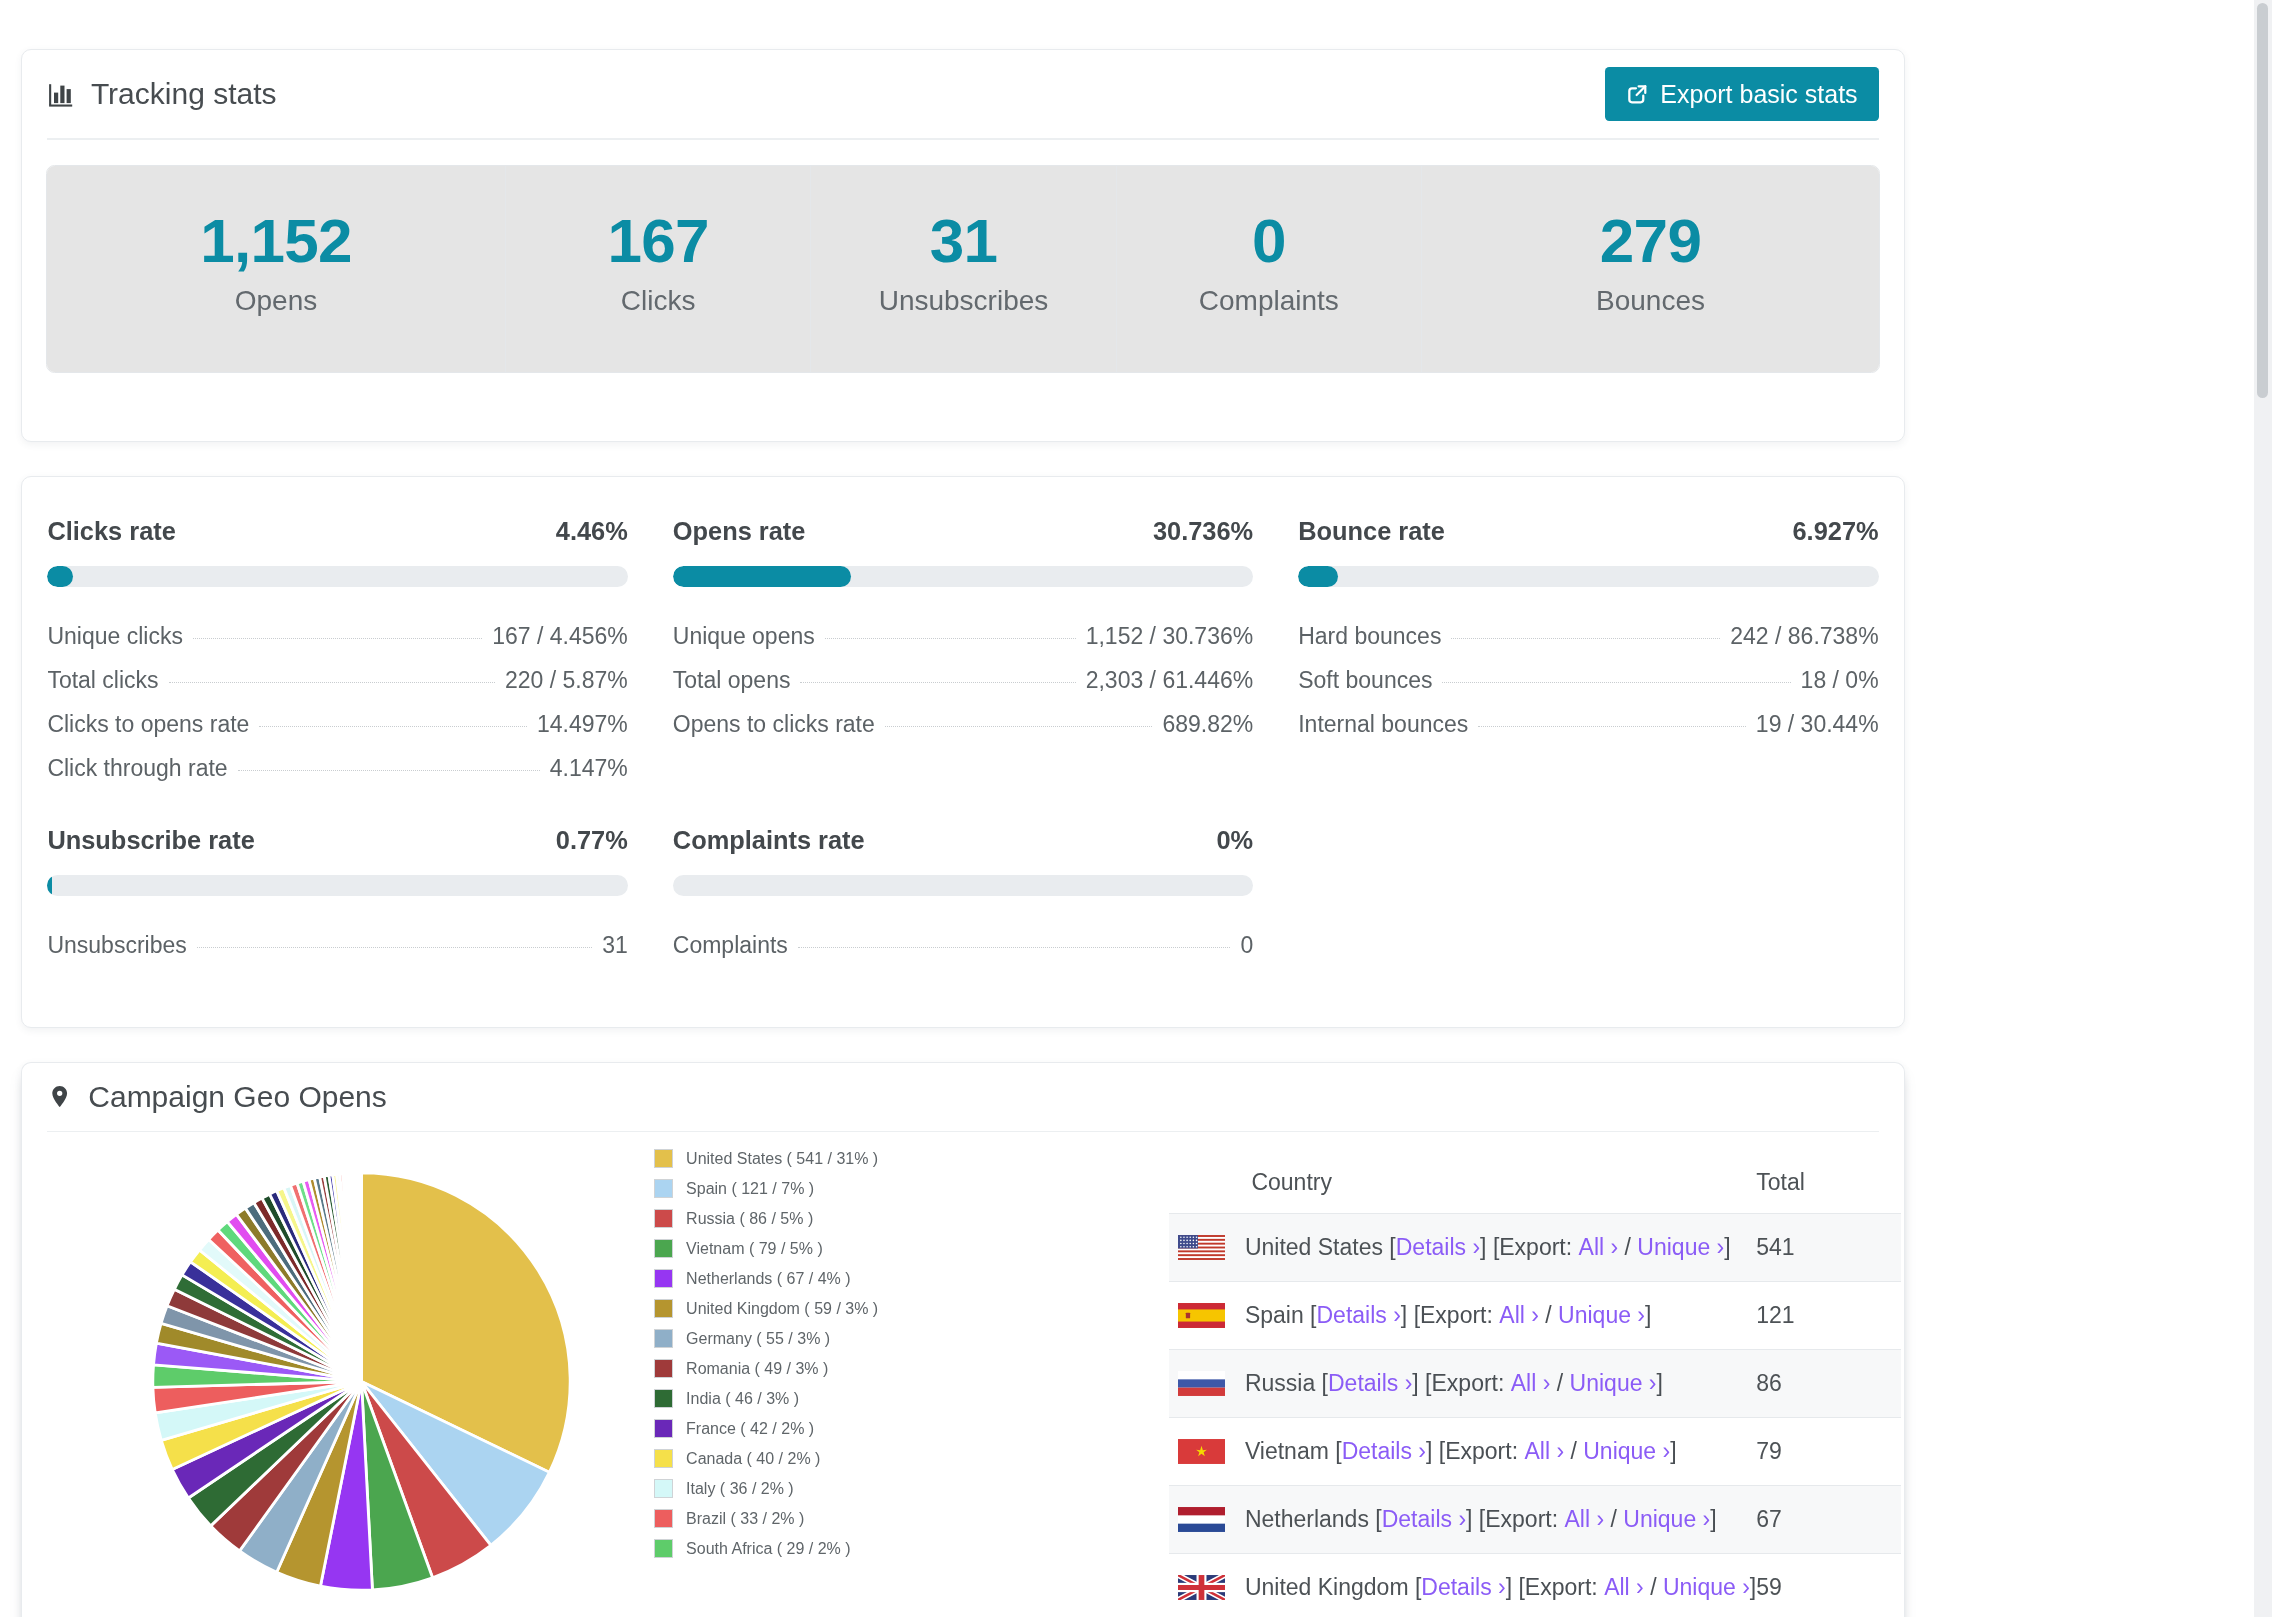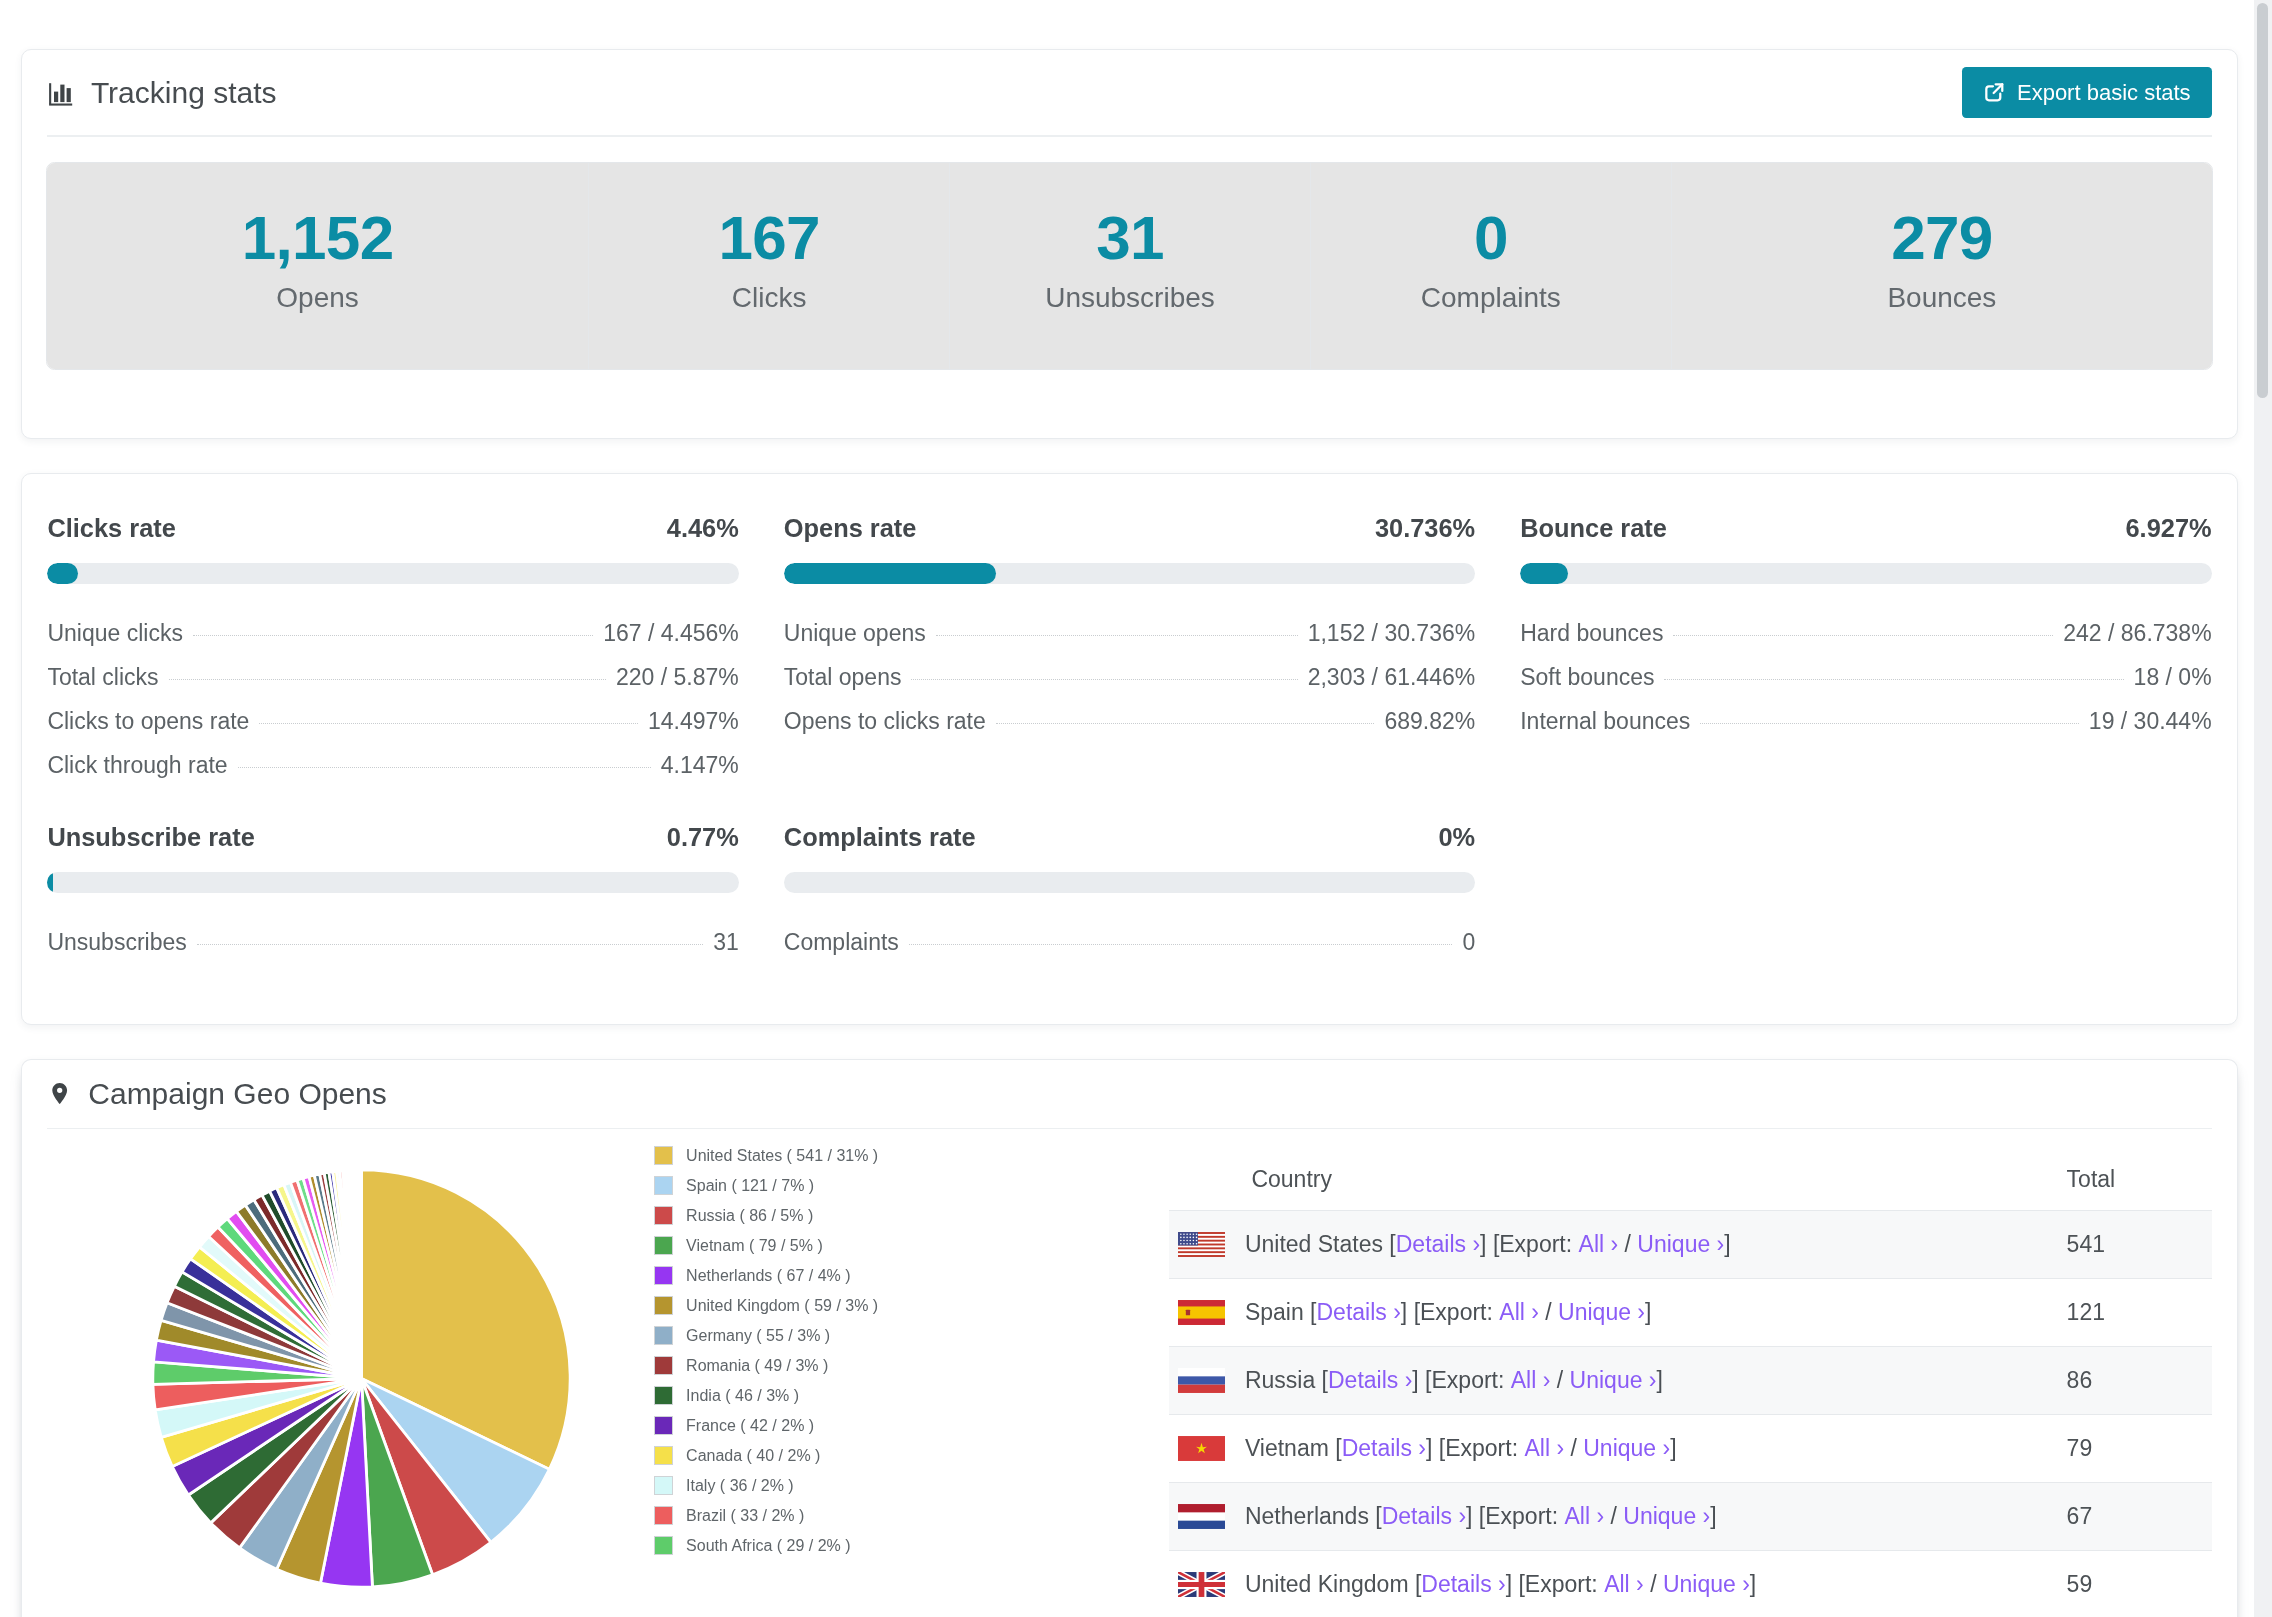--- a/index.html
+++ b/index.html
@@ -1,33 +1,33 @@
 <!DOCTYPE html>
 <html style="font-size:11.3px"><head>
 <meta charset="utf-8">
 <style>
   * { margin:0; padding:0; box-sizing:border-box; }
   html,body { width:2273px; height:1618px; overflow:hidden; background:#ffffff;
     font-family:"Liberation Sans","DejaVu Sans",sans-serif; color:#5c6266; }
   .page { padding-top:49px; position:relative; width:2254px; }
 
-  .card { margin:0 0 34px 21px; width:2217px; background:#fff;
+  .card { margin:0 0 34px 21px; width:1884px; background:#fff;
     border:0.7px solid #e8ebee; border-radius:10px;
     box-shadow:0 2.1px 7px rgba(70,80,95,.07); }
   .card.geo { box-shadow:0 11.3px 14px -4.2px rgba(120,126,140,.35), 0 2.1px 7px rgba(70,80,95,.07);
     border-bottom-color:#ccd0d6; }
 
   .card-header { display:flex; align-items:center; padding:17px 25.4px; }
   .card-title { font-size:30px; color:#474c50; font-weight:400; margin-left:15.5px; }
   .hdr-icon { display:flex; align-items:center; }
   .divider { height:1.4px; background:#eceff1; margin:0 25.4px; }
 
   .btn-export { margin-left:auto; display:flex; align-items:center; gap:11.3px;
     background:#0b8ca4; color:#fff; border:none; border-radius:4.2px;
-    padding:12.7px 21px; font-size:22px; font-family:inherit; cursor:pointer; }
+    padding:12.7px 21px; font-size:25px; font-family:inherit; cursor:pointer; }
 
   
   .stats-row { display:flex; border:0.7px solid #e4e7ea; border-radius:8.5px;
     margin:25.4px 24px 68px; overflow:hidden; }
   .stat-cell { width:16.67%; text-align:center; padding:44px 7px 55px;
     border-left:0.7px solid #e4e7ea; background:#e5e5e5; }
   .stat-cell:first-child { border-left:none; }
   .stat-cell.wide { width:25%; }
   .stat-value { font-size:62px; font-weight:700; color:#0b8ca4; line-height:1; letter-spacing:-0.7px; }
   .stat-label { font-size:28px; color:#63696e; margin-top:12.7px; }

